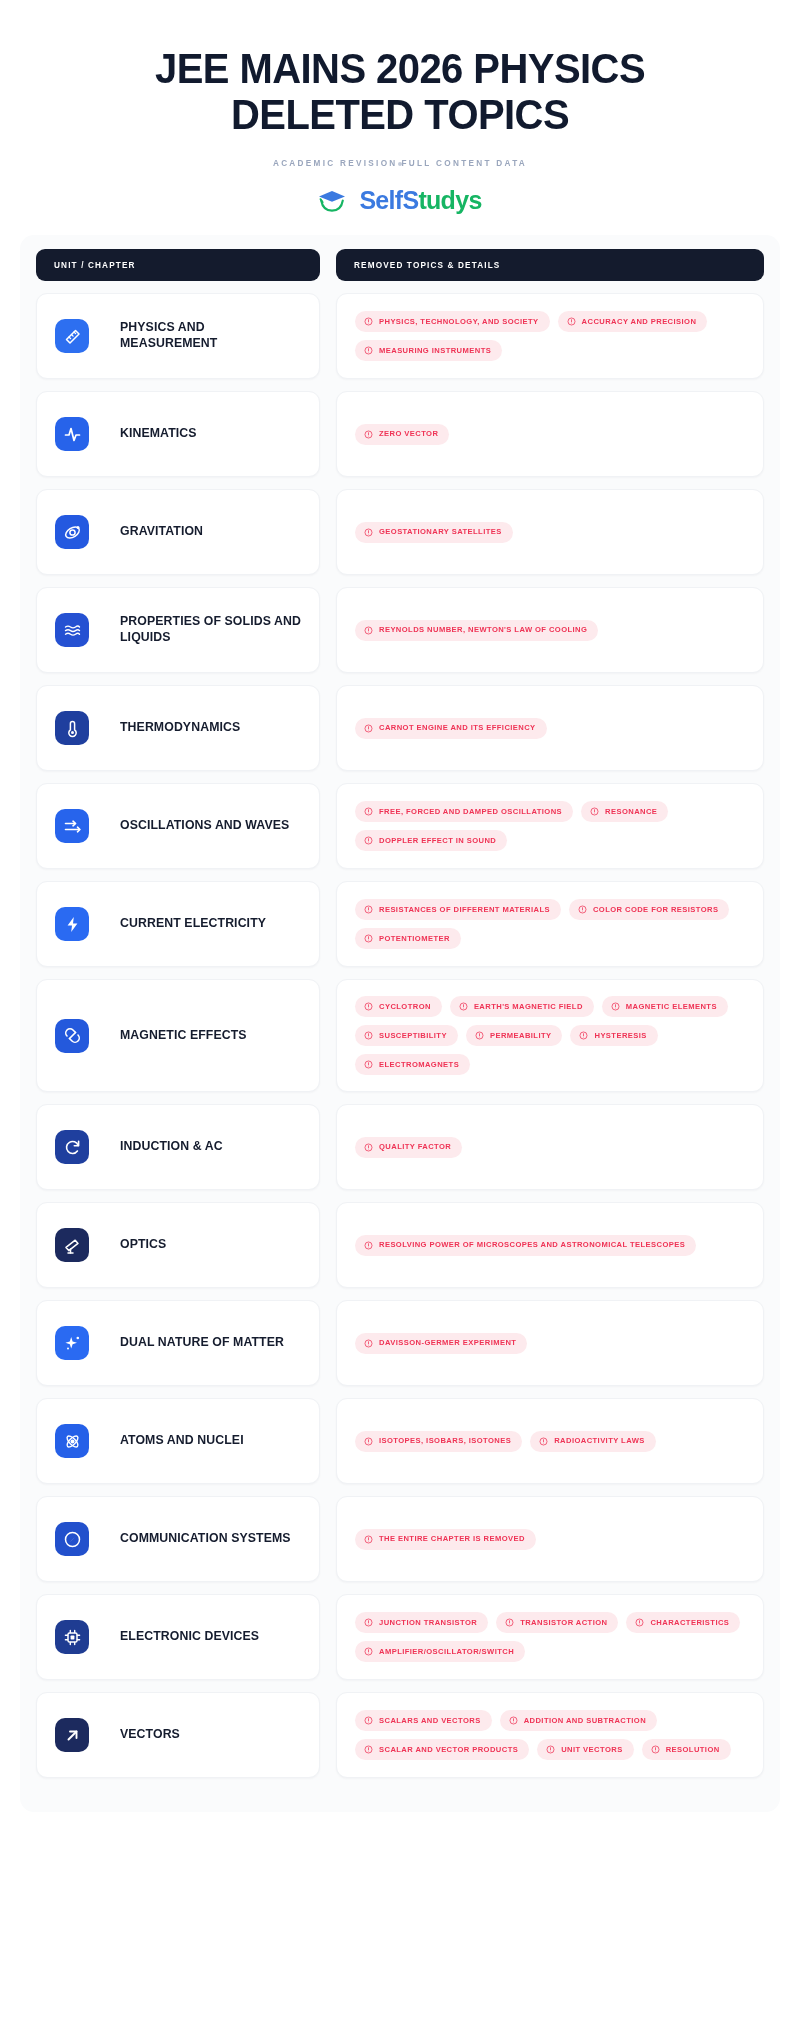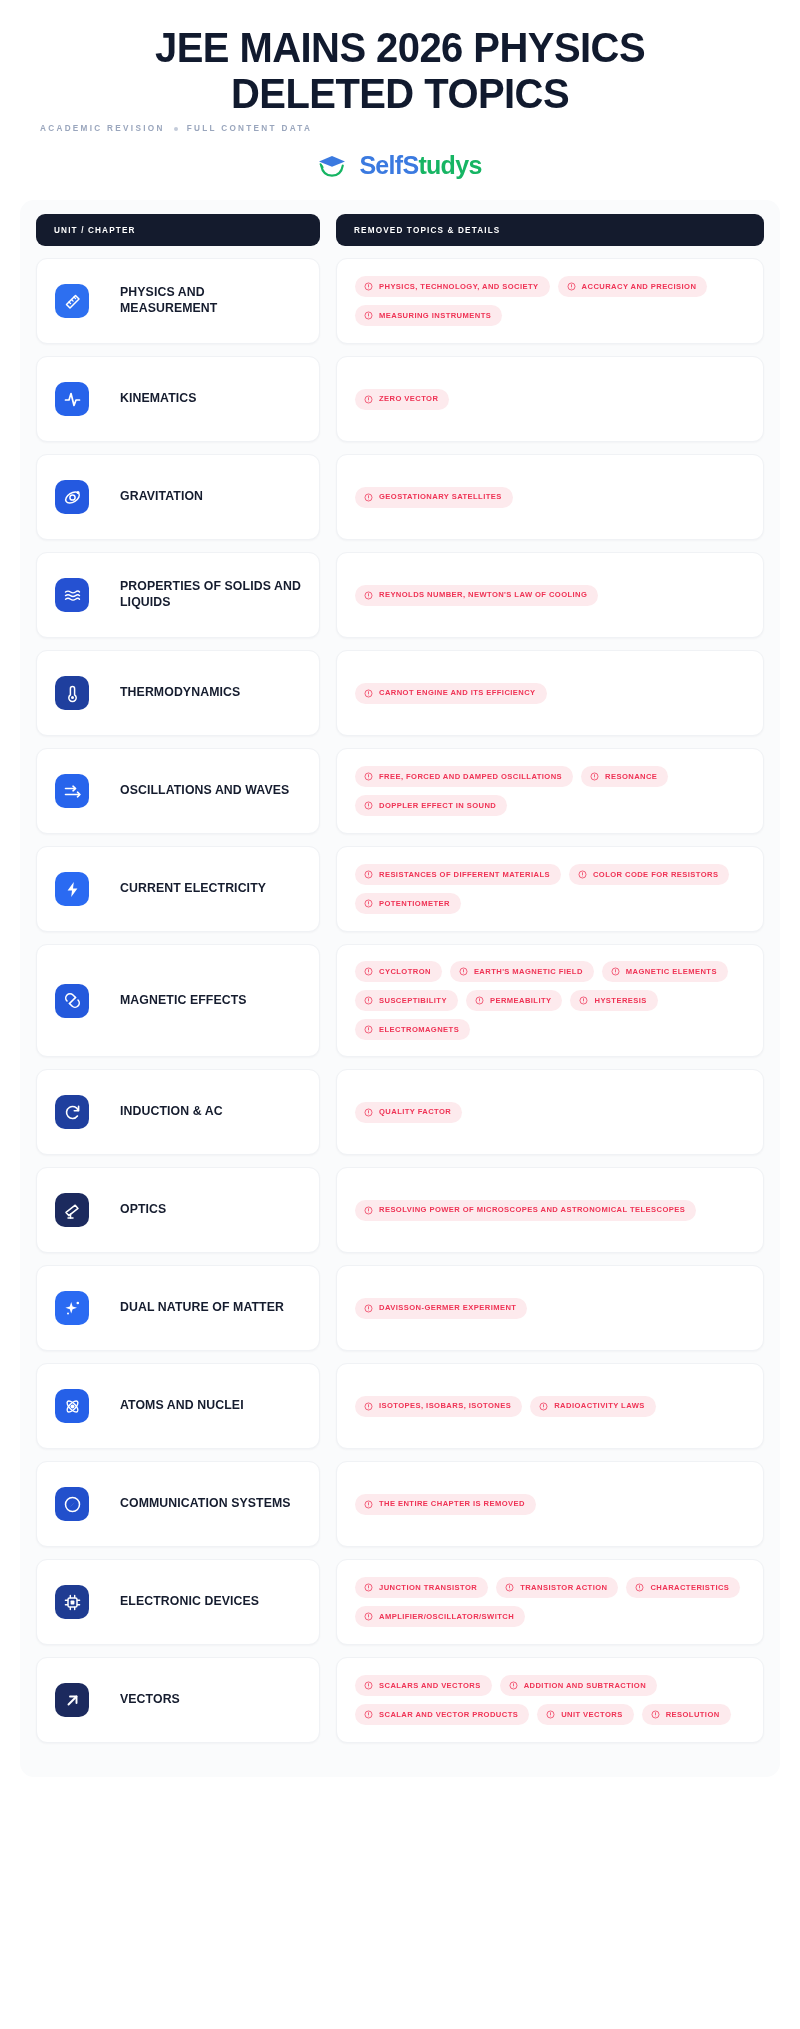--- a/index.html
+++ b/index.html
@@ -14,40 +14,40 @@
   .page {
     width: 800px;
     min-height: 2029px;
     background: #ffffff;
     position: relative;
     overflow: hidden;
   }
 
   
   .header {
-    padding: 24px 40px 0 40px;
+    padding: 45px 40px 0 40px;
     text-align: center;
   }
 
   .title {
     font-size: 43px;
     line-height: 1.07;
     font-weight: 700;
     letter-spacing: -0.6px;
     color: #111a2e;
     text-transform: uppercase;
     font-family: "Liberation Sans", sans-serif;
     transform: scaleX(0.93);
   }
 
   .subtitle-row {
-    margin-top: 8px;
+    margin-top: 22px;
     display: flex;
     align-items: center;
-    gap: 9px;
+    justify-content: center;
     font-size: 8.2px;
     font-weight: 700;
     letter-spacing: 2.3px;
     color: #9aa6bd;
     text-transform: uppercase;
   }
 
   .subtitle-dot {
     width: 4px;
     height: 4px;

